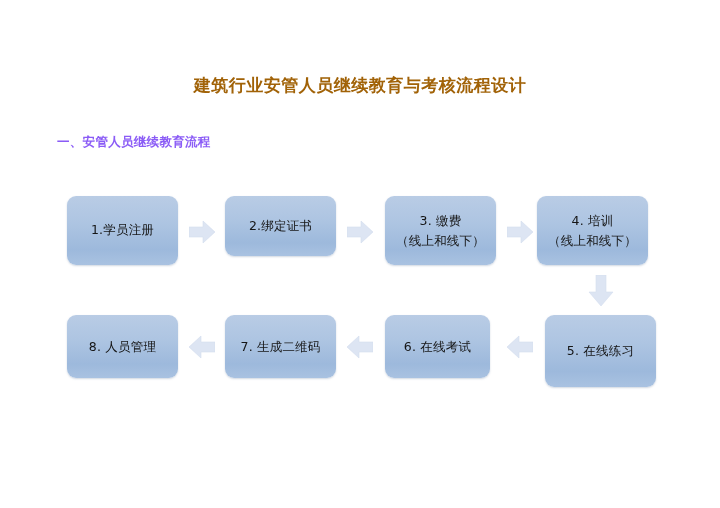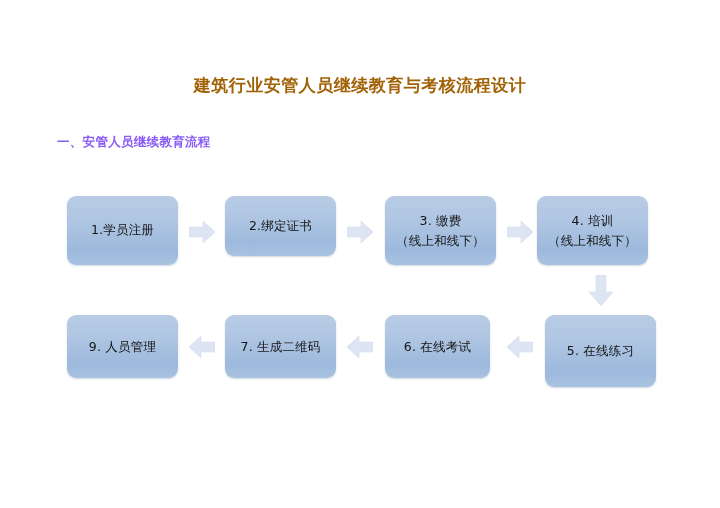--- a/index.html
+++ b/index.html
@@ -161,17 +161,17 @@
       <span class="line1">7. 生成二维码</span>
     </div>
 
     <div class="arrow" style="left:189px; top:334px;">
       <svg width="26" height="26" viewBox="0 0 26 26" aria-hidden="true">
         <polygon points="26,8 12,8 12,2 0,13 12,24 12,18 26,18" fill="#dde5f3" stroke="#d3ddef" stroke-width="0.6"></polygon>
       </svg>
     </div>
 
     <div class="node" style="left:67px; top:315px; width:111px; height:63px;">
-      <span class="line1">9. 人员管理</span>
+      <span class="line1">8. 人员管理</span>
     </div>
 
   </div>
 </div>
 
 </body></html>

